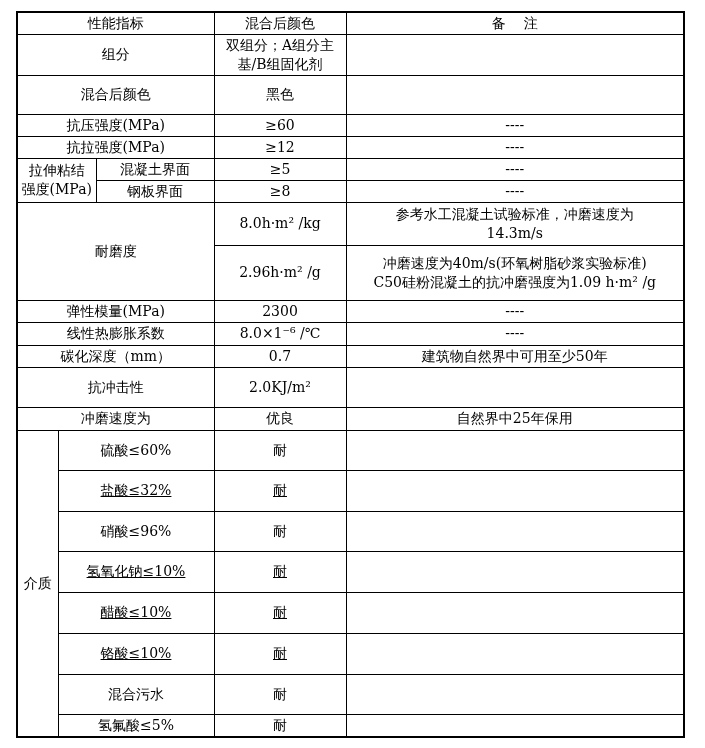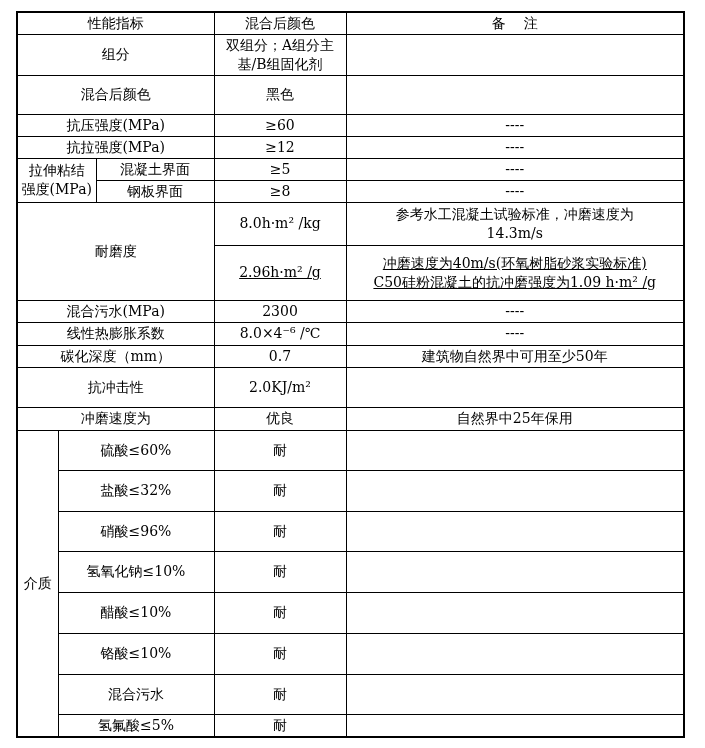--- a/index.html
+++ b/index.html
@@ -35,23 +35,23 @@
     padding: 1px 2px;
     white-space: pre-line;
     line-height: 1.35;
     overflow: hidden;
   }
   table.spec th.ws-pre { white-space: pre; }
   tr.rh22 { height: 22px; }
   tr.rh23 { height: 23px; padding-left: 18px; }
   tr.rh39 { height: 39px; }
   tr.rh40 { height: 40px; }
-  tr.rh41 { height: 41px; }
+  tr.rh41 { height: 41px; text-decoration: underline; }
   tr.rh43 { height: 43px; }
-  tr.rh55 { height: 55px; text-decoration: underline; }
+  tr.rh55 { height: 55px; }
 </style>
 </head>
 <body>
 
 <div class="page">
   <table class="spec">
     <colgroup>
       <col style="width:41px">
       <col style="width:38px">
       <col style="width:118px">
@@ -110,28 +110,28 @@
       <td>参考水工混凝土试验标准，冲磨速度为
 14.3m/s</td>
     </tr>
     <tr class="rh55">
       <td>2.96h·m² /g</td>
       <td>冲磨速度为40m/s(环氧树脂砂浆实验标准)
 C50硅粉混凝土的抗冲磨强度为1.09 h·m² /g</td>
     </tr>
 
     <tr class="rh22">
-      <td colspan="3">混合污水(MPa)</td>
+      <td colspan="3">弹性模量(MPa)</td>
       <td>2300</td>
       <td>----</td>
     </tr>
 
     <tr class="rh23">
       <td colspan="3">线性热膨胀系数</td>
-      <td>8.0×4⁻⁶ /℃</td>
+      <td>8.0×1⁻⁶ /℃</td>
       <td>----</td>
     </tr>
 
     <tr class="rh22">
       <td colspan="3">碳化深度（mm）</td>
       <td>0.7</td>
       <td>建筑物自然界中可用至少50年</td>
     </tr>
 
     <tr class="rh40">

